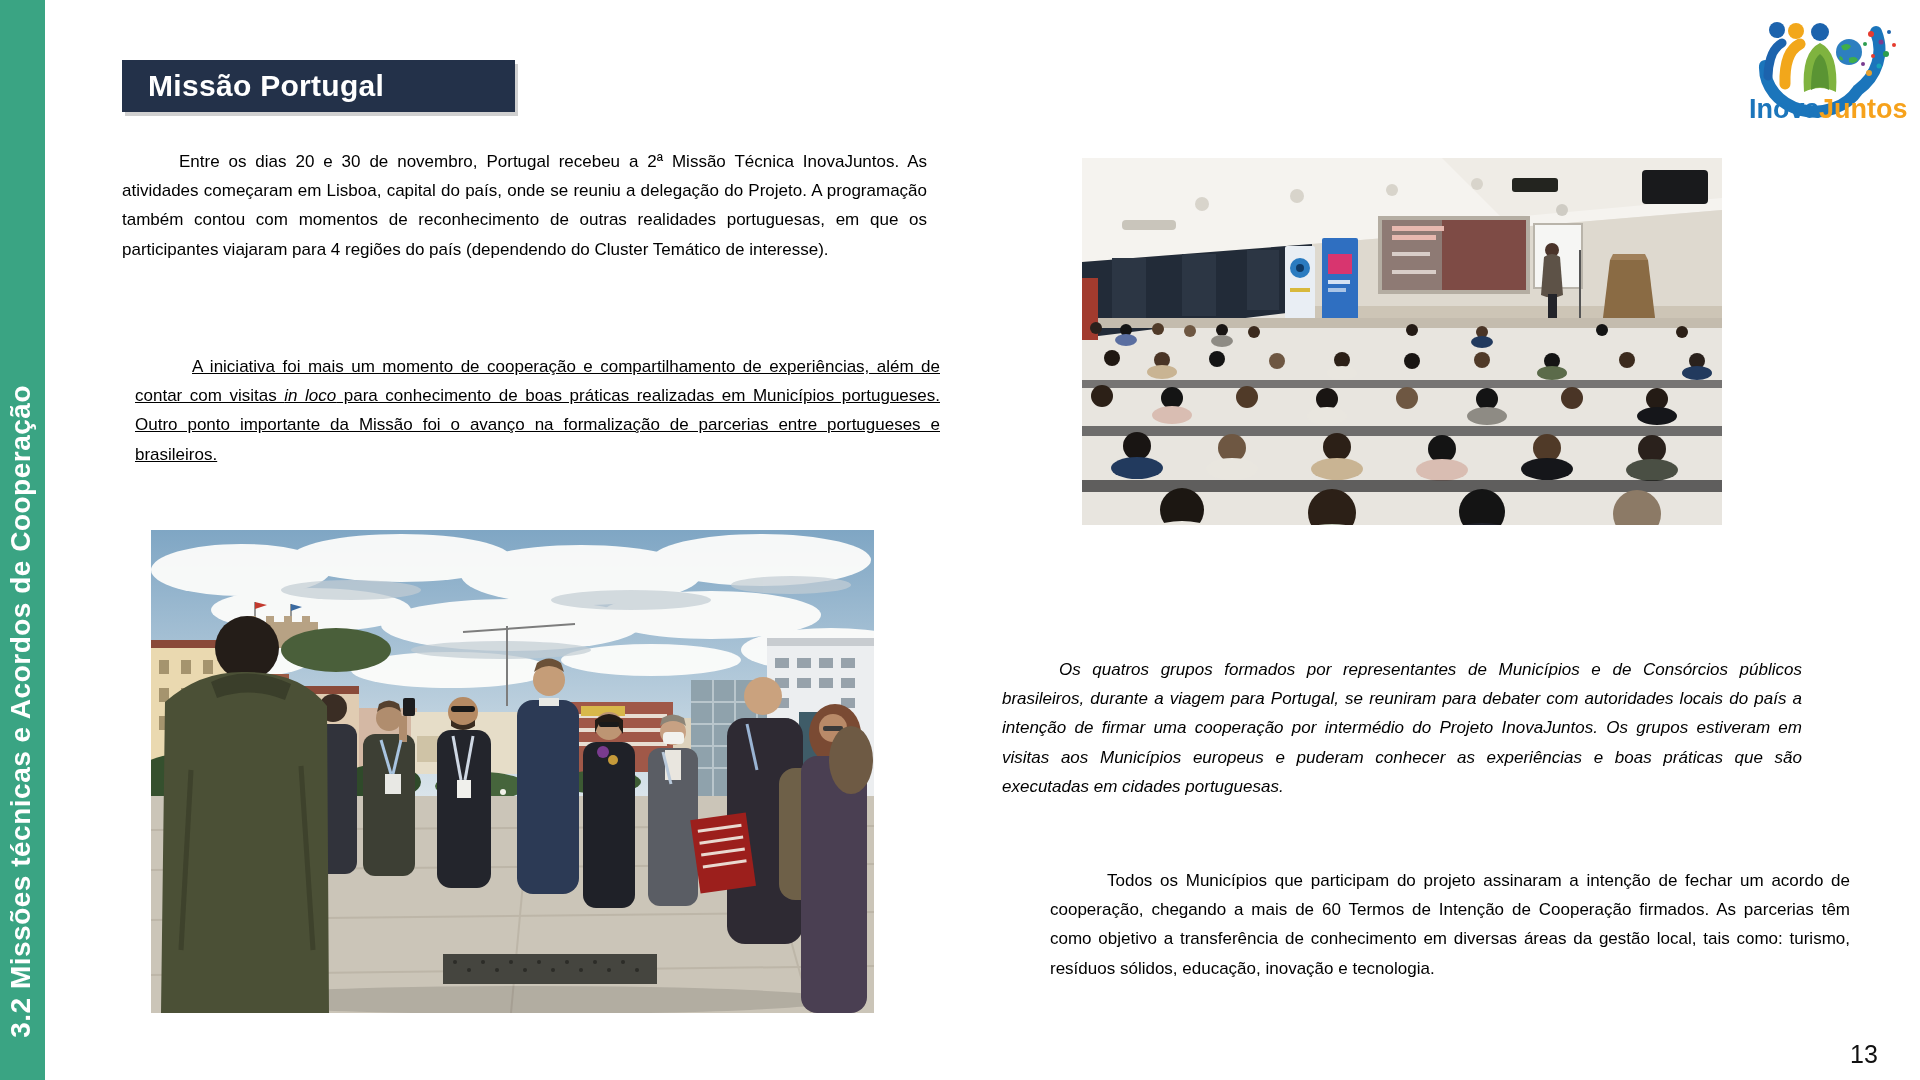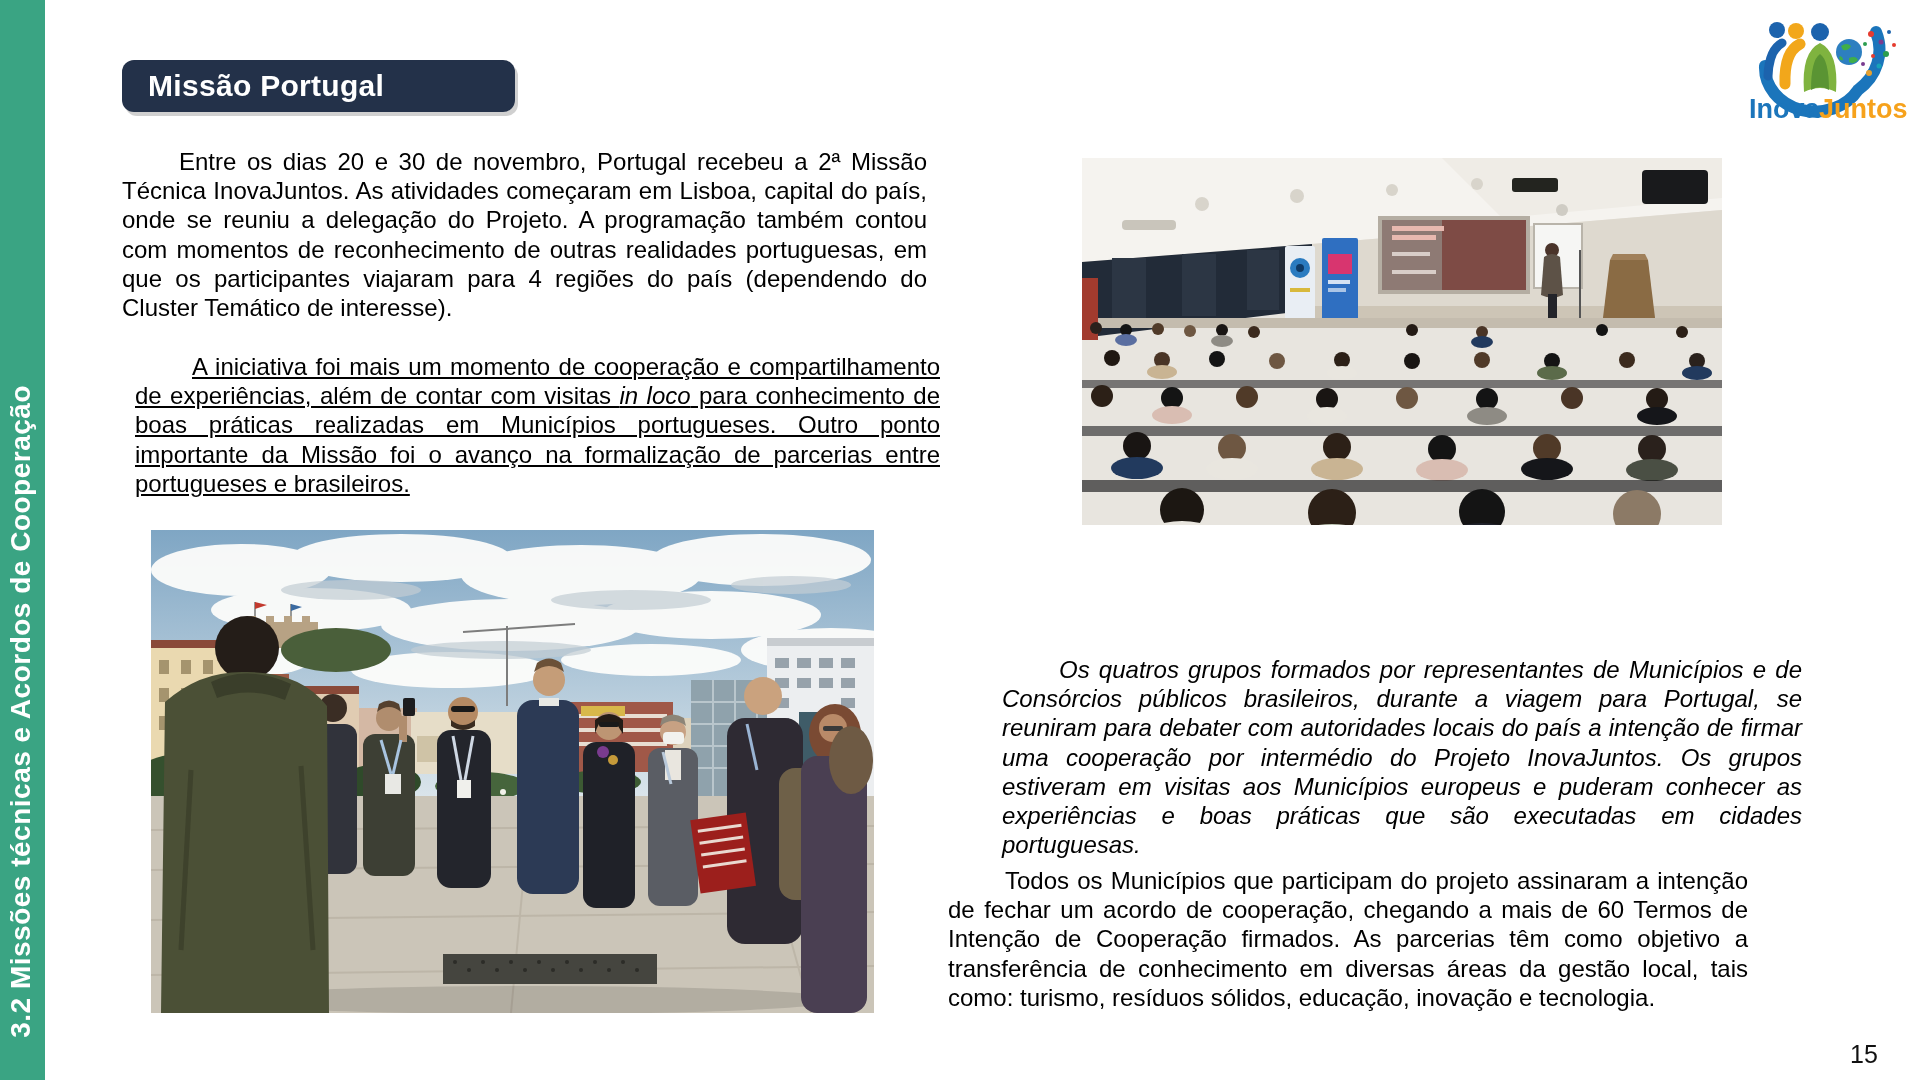--- a/index.html
+++ b/index.html
@@ -13,30 +13,30 @@
   .sidebar-label { position:absolute; bottom:42px; left:5px;
                    writing-mode:vertical-rl; transform:rotate(180deg);
                    color:#fff; font-size:28px; font-weight:600; letter-spacing:.5px;
                    white-space:nowrap; }
 
   
   .section-header { position:absolute; height:52px; background:var(--header_bg,#233149);
                     color:#fff; font-weight:bold; font-size:30px; line-height:52px;
                     padding-left:26px; letter-spacing:.3px;
                     box-shadow:3px 4px 0 rgba(120,120,120,.35); }
-  #hdr-mission { left:122px; top:60px;  width:393px;border-radius:12px; }
+  #hdr-mission { left:122px; top:60px;  width:393px; }
   #hdr-accords { left:1002px; top:575px; width:385px; }
 
   
-  .para { position:absolute; font-size:24px; line-height:29.2px; color:#000;
+  .para { position:absolute; font-size:17px; line-height:29.2px; color:#000;
           text-align:justify; text-indent:57px; }
   #p1 { left:122px;  top:147px; width:805px; }
   #p2 { left:135px;  top:352px; width:805px;text-decoration:underline; }
   #p3 { left:1002px; top:655px; width:800px;font-style:italic; }
-  #p4 { left:948px; top:866px; width:800px; }
+  #p4 { left:1050px; top:866px; width:800px; }
   .it { font-style:italic; }
 
   
   .photo { position:absolute; overflow:hidden; }
   #photo-conference { left:1082px; top:158px; width:640px; height:367px; }
   #photo-lisbon     { left:151px;  top:530px; width:723px; height:483px; }
   .photo svg { display:block; width:100%; height:100%; }
 
   
   #logo { position:absolute; left:1745px; top:14px; width:170px; height:112px; }
@@ -453,15 +453,15 @@
       <ellipse cx="700" cy="230" rx="22" ry="34" fill="#6e5a44"></ellipse>
 
       <circle cx="96" cy="118" r="32" fill="#241d18"></circle>
       <path d="M 10 483 L 14 172 Q 50 140 96 142 Q 150 142 176 176 L 178 483 Z" fill="#4b5036"></path>
       <path d="M 60 152 q 36 -18 80 2 l -6 16 q -34 -14 -68 -2 z" fill="#3a3e2a"></path>
       <line x1="40" y1="240" x2="30" y2="420" stroke="#3e422c" stroke-width="5"></line>
       <line x1="150" y1="236" x2="162" y2="420" stroke="#3e422c" stroke-width="5"></line>
     </svg>
   </div>
 
-  <div class="page-number">15</div>
+  <div class="page-number">13</div>
 
 </div>
 
 </body></html>

